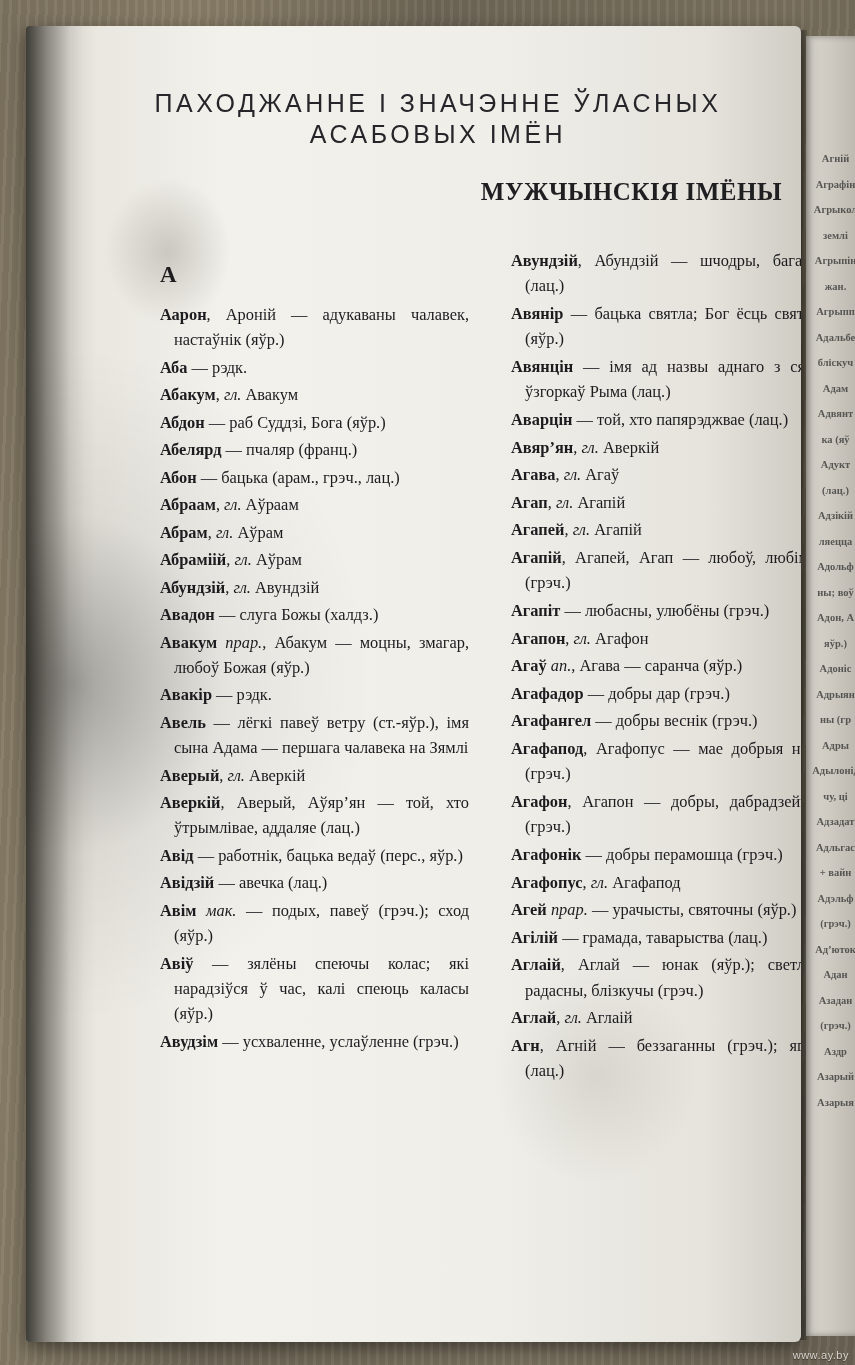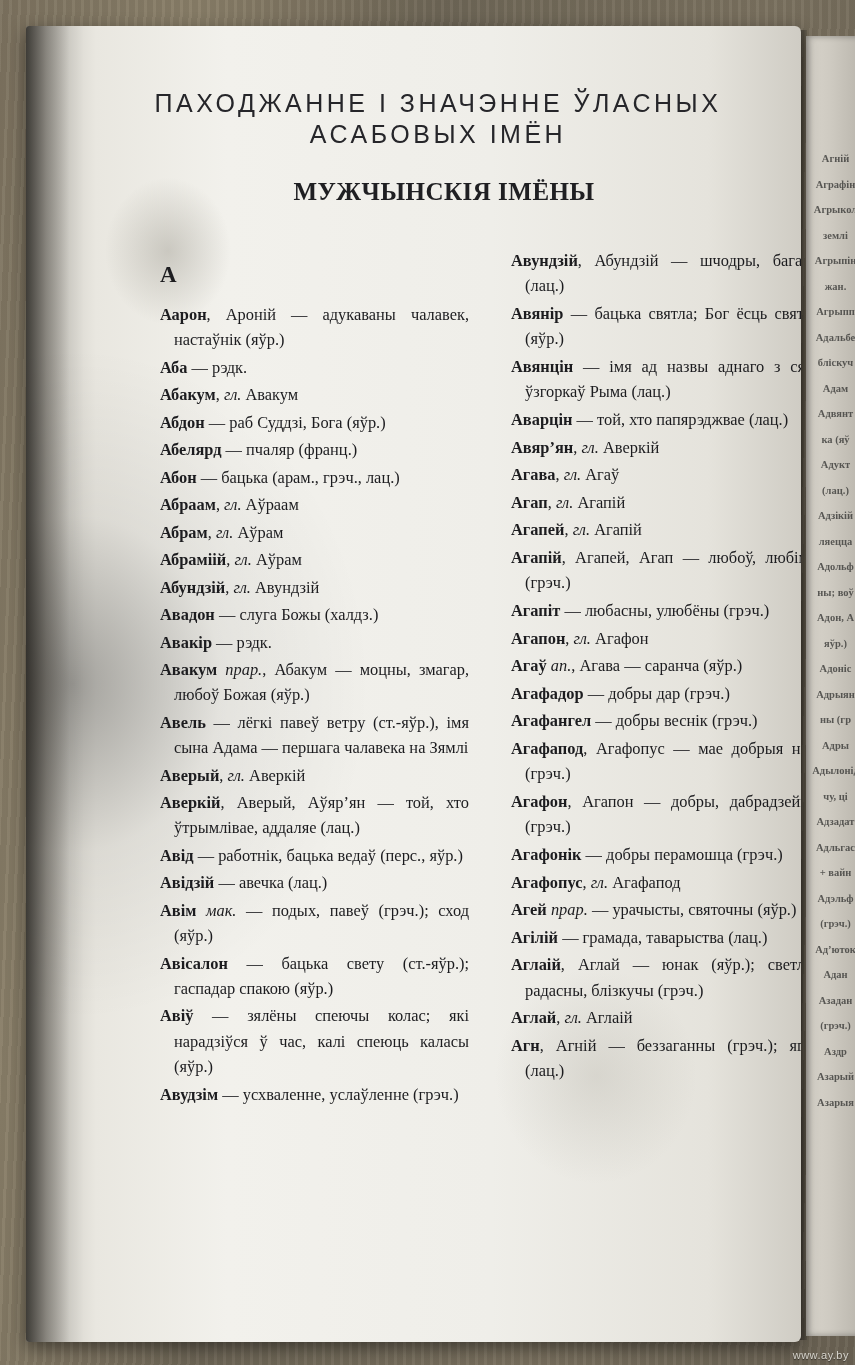--- a/index.html
+++ b/index.html
@@ -113,21 +113,21 @@
     font-family: "Liberation Sans", sans-serif;
     font-weight: normal;
     font-size: 25px;
     letter-spacing: 3.5px;
     line-height: 31px;
     color: #26262a;
     padding: 0 18px 0 30px;
   }
   h2.section-title {
     margin: 28px 0 0 0;
-    text-align: center;
+    text-align: right;
     font-family: "Liberation Serif", serif;
     font-weight: bold;
     font-size: 25px;
     letter-spacing: 0.5px;
     color: #1f1f22;
     padding-left: 24px;
   }
 
   
   .columns {
@@ -250,29 +250,28 @@
               <p class="entry"><span class="hw">Аба</span><span> — рэдк.</span></p>
               <p class="entry"><span class="hw">Абакум</span><span>, </span><span class="it">гл.</span><span> Авакум</span></p>
               <p class="entry"><span class="hw">Абдон</span><span> — раб Суддзі, Бога (яўр.)</span></p>
               <p class="entry"><span class="hw">Абелярд</span><span> — пчаляр (франц.)</span></p>
               <p class="entry"><span class="hw">Абон</span><span> — бацька (арам., грэч., лац.)</span></p>
               <p class="entry"><span class="hw">Абраам</span><span>, </span><span class="it">гл.</span><span> Аўраам</span></p>
               <p class="entry"><span class="hw">Абрам</span><span>, </span><span class="it">гл.</span><span> Аўрам</span></p>
               <p class="entry"><span class="hw">Абраміій</span><span>, </span><span class="it">гл.</span><span> Аўрам</span></p>
               <p class="entry"><span class="hw">Абундзій</span><span>, </span><span class="it">гл.</span><span> Авундзій</span></p>
               <p class="entry"><span class="hw">Авадон</span><span> — слуга Божы (халдз.)</span></p>
+              <p class="entry"><span class="hw">Авакум</span><span> </span><span class="it">прар.</span><span>, Абакум — моцны, змагар, любоў Божая (яўр.)</span></p>
               <p class="entry"><span class="hw">Авакір</span><span> — рэдк.</span></p>
-              <p class="entry"><span class="hw">Авакум</span><span> </span><span class="it">прар.</span><span>, Абакум — моцны, змагар, любоў Божая (яўр.)</span></p>
               <p class="entry"><span class="hw">Авель</span><span> — лёгкі павеў ветру (ст.-яўр.), імя сына Адама — першага чалавека на Зямлі</span></p>
               <p class="entry"><span class="hw">Аверый</span><span>, </span><span class="it">гл.</span><span> Аверкій</span></p>
               <p class="entry"><span class="hw">Аверкій</span><span>, Аверый, Аўяр’ян — той, хто ўтрымлівае, аддаляе (лац.)</span></p>
               <p class="entry"><span class="hw">Авід</span><span> — работнік, бацька ведаў (перс., яўр.)</span></p>
               <p class="entry"><span class="hw">Авідзій</span><span> — авечка (лац.)</span></p>
               <p class="entry"><span class="hw">Авім</span><span> </span><span class="it">мак.</span><span> — подых, павеў (грэч.); сход (яўр.)</span></p>
-              <p class="entry"><span class="hw">Авісалон</span><span> — бацька свету (ст.-яўр.); гаспадар спакою (яўр.)</span></p>
               <p class="entry"><span class="hw">Авіў</span><span> — зялёны спеючы колас; які нарадзіўся ў час, калі спеюць каласы (яўр.)</span></p>
               <p class="entry"><span class="hw">Авудзім</span><span> — усхваленне, услаўленне (грэч.)</span></p>
             </div>
         </div>
         <div class="col col-right">
           <div id="right-entries">
               <p class="entry"><span class="hw">Авундзій</span><span>, Абундзій — шчодры, багаты (лац.)</span></p>
               <p class="entry"><span class="hw">Авянір</span><span> — бацька святла; Бог ёсць святло (яўр.)</span></p>
               <p class="entry"><span class="hw">Авянцін</span><span> — імя ад назвы аднаго з сямі ўзгоркаў Рыма (лац.)</span></p>
               <p class="entry"><span class="hw">Аварцін</span><span> — той, хто папярэджвае (лац.)</span></p>

